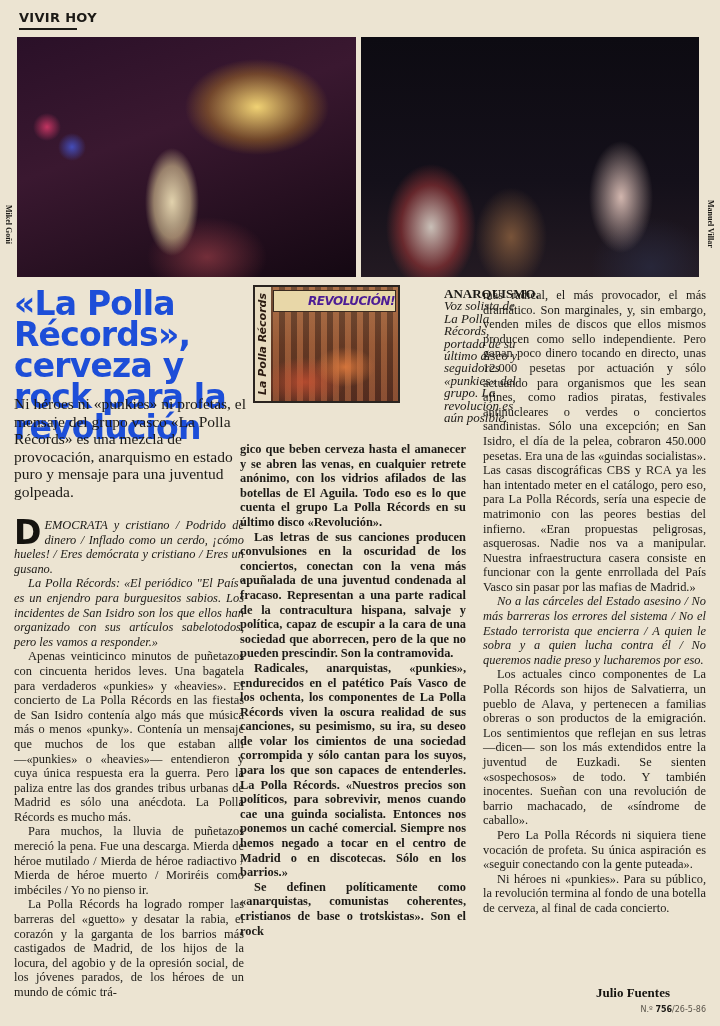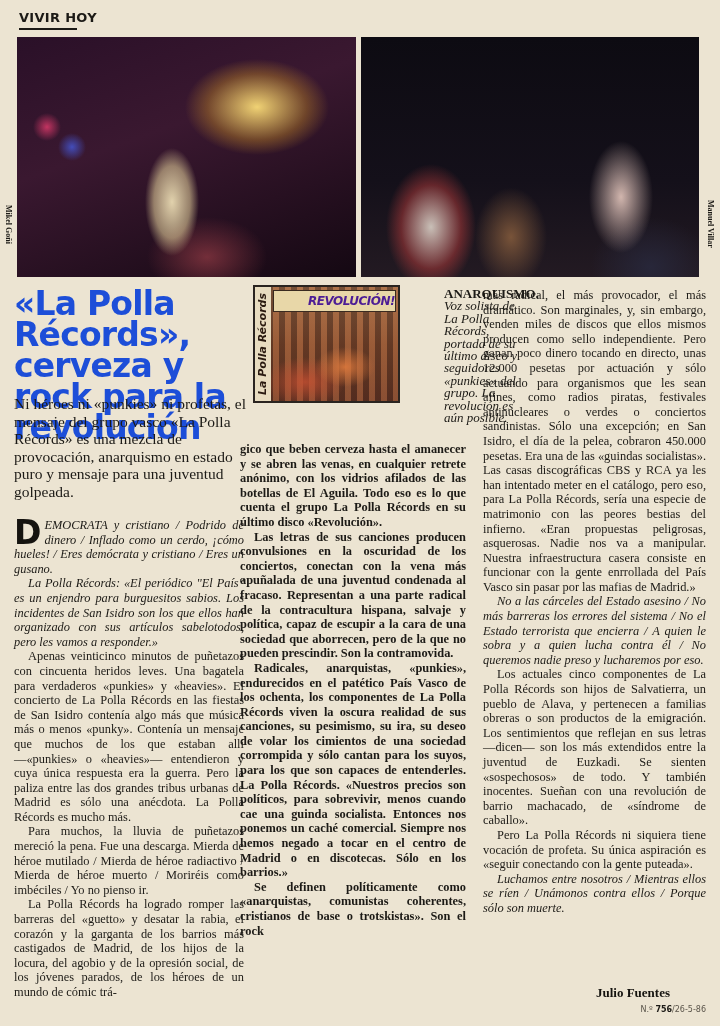--- a/index.html
+++ b/index.html
@@ -149,19 +149,19 @@
   <p>Las letras de sus canciones producen convulsiones en la oscuridad de los conciertos, conectan con la vena más apuñalada de una juventud condenada al fracaso. Representan a una parte radical de la contracultura hispana, salvaje y política, capaz de escupir a la cara de una sociedad que aborrecen, pero de la que no pueden prescindir. Son la contramovida.</p>
   <p>Radicales, anarquistas, «punkies», endurecidos en el patético País Vasco de los ochenta, los componentes de La Polla Récords viven la oscura realidad de sus canciones, su pesimismo, su ira, su deseo de volar los cimientos de una sociedad corrompida y sólo cantan para los suyos, para los que son capaces de entenderles. La Polla Récords. «Nuestros precios son políticos, para sobrevivir, menos cuando cae una guinda socialista. Entonces nos ponemos un caché comercial. Siempre nos hemos negado a tocar en el centro de Madrid o en discotecas. Sólo en los barrios.»</p>
   <p>Se definen políticamente como «anarquistas, comunistas coherentes, cristianos de base o trotskistas». Son el rock</p>
 </div>
 
 <div class="col col3">
   <p class="noindent">más radical, el más provocador, el más dramático. Son marginales, y, sin embargo, venden miles de discos que ellos mismos producen como sello independiente. Pero ganan poco dinero tocando en directo, unas 12.000 pesetas por actuación y sólo actuando para organismos que les sean afines, como radios piratas, festivales antinucleares o verdes o conciertos sandinistas. Sólo una excepción; en San Isidro, el día de la pelea, cobraron 450.000 pesetas. Era una de las «guindas socialistas». Las casas discográficas CBS y RCA ya les han intentado meter en el catálogo, pero eso, para La Polla Récords, sería una especie de matrimonio con las peores bestias del infierno. «Eran propuestas peligrosas, asquerosas. Nadie nos va a manipular. Nuestra infraestructura casera consiste en funcionar con la gente enrrollada del País Vasco sin pasar por las mafias de Madrid.»</p>
   <p><i>No a las cárceles del Estado asesino / No más barreras los errores del sistema / No el Estado terrorista que encierra / A quien le sobra y a quien lucha contra él / No queremos nadie preso y lucharemos por eso.</i></p>
   <p>Los actuales cinco componentes de La Polla Récords son hijos de Salvatierra, un pueblo de Alava, y pertenecen a familias obreras o son productos de la emigración. Los sentimientos que reflejan en sus letras —dicen— son los más extendidos entre la juventud de Euzkadi. Se sienten «sospechosos» de todo. Y también inocentes. Sueñan con una revolución de barrio machacado, de «síndrome de caballo».</p>
   <p>Pero La Polla Récords ni siquiera tiene vocación de profeta. Su única aspiración es «seguir conectando con la gente puteada».</p>
-  <p><i>Luchamos entre nosotros / Mientras ellos se ríen / Unámonos contra ellos / Porque sólo son muerte.</i></p>
+  <p>Ni héroes ni «punkies». Para su público, la revolución termina al fondo de una botella de cerveza, al final de cada concierto.</p>
 </div>
 
 <div class="byline">Julio Fuentes</div>
 
 <div class="folio-left"><b>136</b><span>/CAMBIO16</span></div>
 <div class="folio-right"><span>N.º</span> <b>756</b><span>/26-5-86</span></div>
 
 </body></html>

